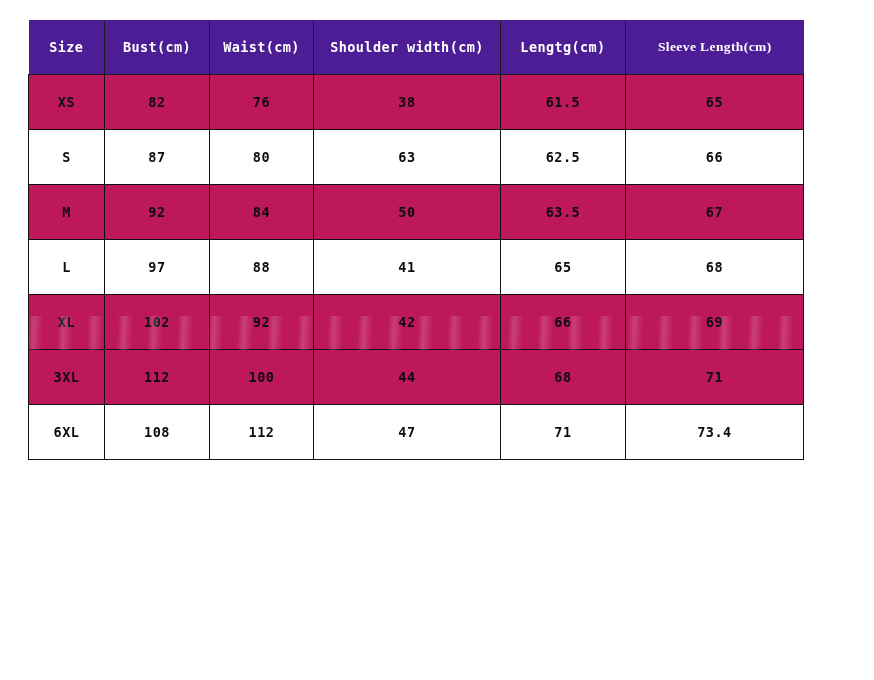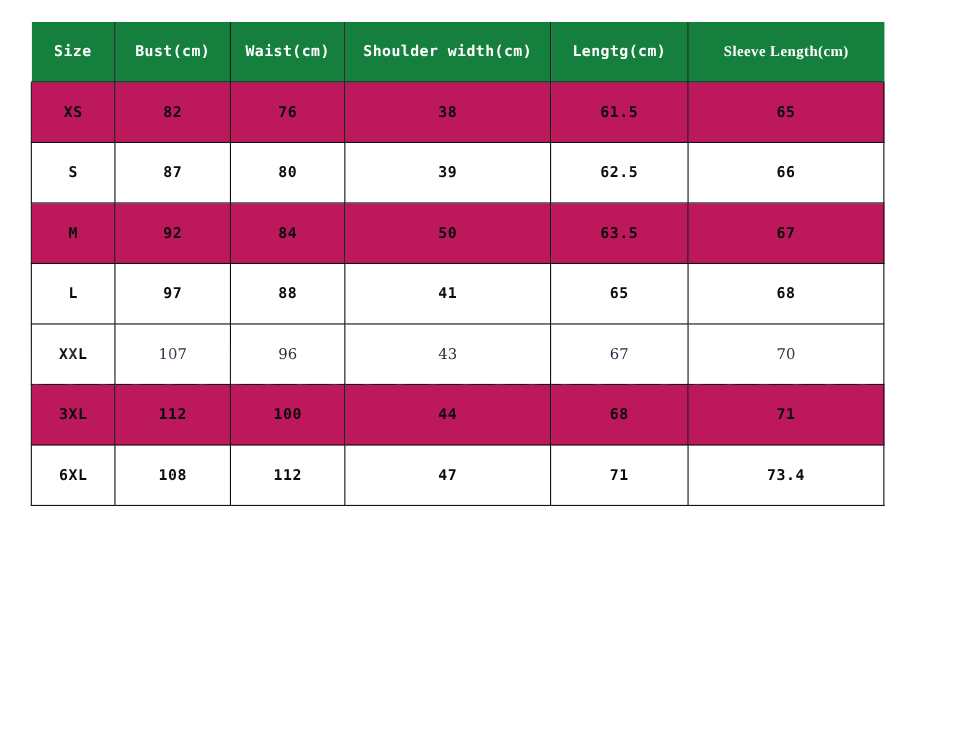--- a/index.html
+++ b/index.html
@@ -30,21 +30,21 @@
   }
 
   table.size-chart col.c-size   { width: 76px;  }
   table.size-chart col.c-bust   { width: 105px; }
   table.size-chart col.c-waist  { width: 104px; }
   table.size-chart col.c-should { width: 187px; }
   table.size-chart col.c-length { width: 125px; }
   table.size-chart col.c-sleeve { width: 178px; }
 
   thead th {
-    background: #15803d;
+    background: #4c1d95;
     color: #ffffff;
     height: 52px;
     font-size: 13.5px;
     font-weight: bold;
     letter-spacing: 0.4px;
     text-align: center;
     vertical-align: middle;
     border-right: 1px solid #1d1d1d;
     border-bottom: 1px solid #1d1d1d;
     white-space: nowrap;
@@ -137,47 +137,47 @@
           <td>82</td>
           <td>76</td>
           <td>38</td>
           <td>61.5</td>
           <td>65</td>
         </tr>
         <tr class="plain">
           <td class="size-cell">S</td>
           <td>87</td>
           <td>80</td>
-          <td>39</td>
+          <td>63</td>
           <td>62.5</td>
           <td>66</td>
         </tr>
         <tr class="shade">
           <td class="size-cell">M</td>
           <td>92</td>
           <td>84</td>
           <td>50</td>
           <td>63.5</td>
           <td>67</td>
         </tr>
         <tr class="plain">
           <td class="size-cell">L</td>
           <td>97</td>
           <td>88</td>
           <td>41</td>
           <td>65</td>
           <td>68</td>
         </tr>
-        <tr class="plain washed">
-          <td class="size-cell">XXL</td>
-          <td>107</td>
-          <td>96</td>
-          <td>43</td>
-          <td>67</td>
-          <td>70</td>
+        <tr class="shade">
+          <td class="size-cell">XL</td>
+          <td>102</td>
+          <td>92</td>
+          <td>42</td>
+          <td>66</td>
+          <td>69</td>
         </tr>
         <tr class="shade">
           <td class="size-cell">3XL</td>
           <td>112</td>
           <td>100</td>
           <td>44</td>
           <td>68</td>
           <td>71</td>
         </tr>
         <tr class="plain">

